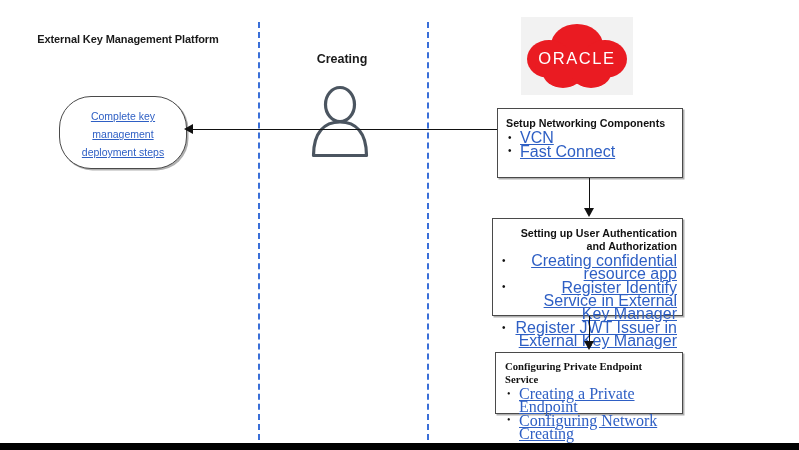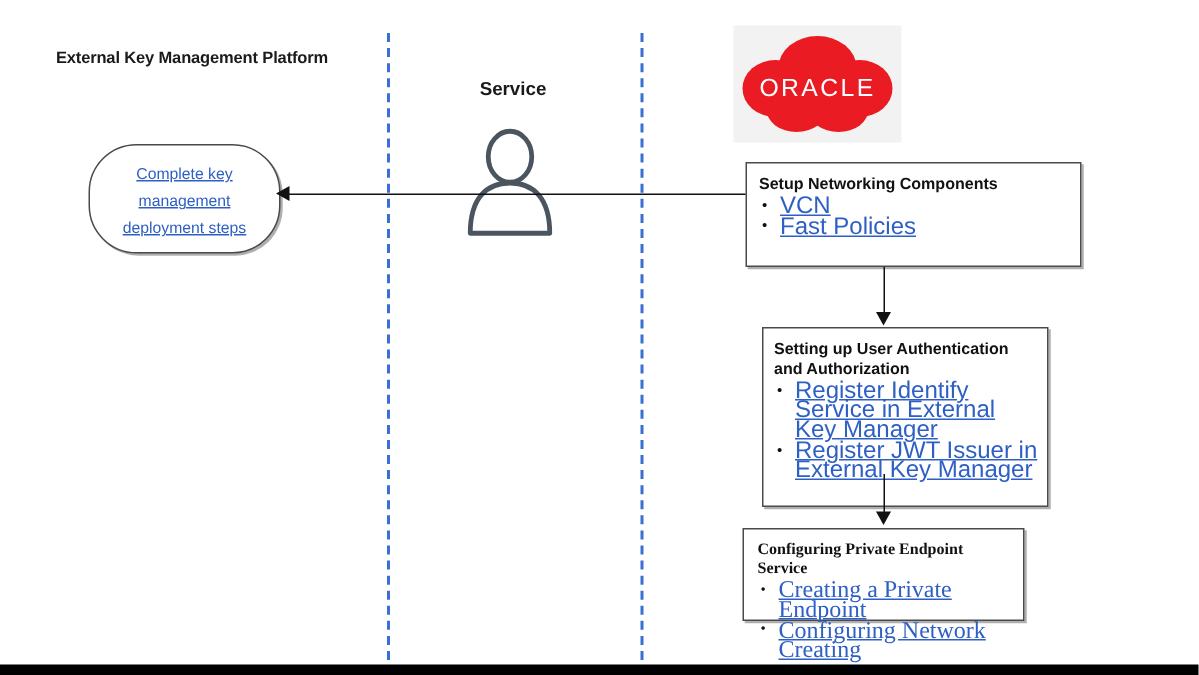--- a/index.html
+++ b/index.html
@@ -120,45 +120,46 @@
   }
   #box-complete-key .link {
     font-size: 10.5px;
     line-height: 14px;
   }
 
   
   #box-networking {
     left: 497px;
     top: 108px;
-    width: 224px;
+    width: 186px;
     height: 70px;
   }
   #box-networking .inner { padding: 8px 7px 0 8px; }
 
   #box-auth {
-    left: 508px;
+    left: 492px;
     top: 218px;
     width: 191px;
-    height: 120px;
+    height: 98px;
+    text-align: right;
   }
   #box-auth .inner { padding: 8px 5px 0 7px; }
 
   #box-endpoint {
     left: 495px;
     top: 352px;
     width: 188px;
     height: 62px;
   }
   #box-endpoint .inner { padding: 7px 7px 0 9px; font-family: Liberation Serif, serif; }
 
   
   #oracle-logo {
     position: absolute;
-    left: 489px;
+    left: 521px;
     top: 17px;
     width: 112px;
     height: 78px;
     background: #f2f2f2;
   }
 
   
   .h-line {
     position: absolute;
     height: 0;
@@ -206,21 +207,21 @@
 </head>
 <body>
 
 <div id="canvas">
 
   <div id="lane-divider-1" class="lane-divider"></div>
   <div id="lane-divider-2" class="lane-divider"></div>
 
   <div id="platform-title">External Key Management Platform</div>
 
-  <div id="customer-label">Service</div>
+  <div id="customer-label">Creating</div>
 
   <div id="customer-actor">
     <svg width="68" height="78" viewBox="0 0 68 78" xmlns="http://www.w3.org/2000/svg">
       <ellipse cx="34" cy="22.5" rx="14.5" ry="17" fill="#ffffff" stroke="#4b5560" stroke-width="3.2"></ellipse>
       <path d="M7.5 73.5 C7.5 50 18.5 40 34 40 C49.5 40 60.5 50 60.5 73.5 Z" fill="#ffffff" stroke="#4b5560" stroke-width="3.2" stroke-linejoin="round"></path>
     </svg>
   </div>
 
   <div id="oracle-logo">
     <svg width="112" height="78" viewBox="0 0 112 78" xmlns="http://www.w3.org/2000/svg">
@@ -243,31 +244,34 @@
   </div>
 
   <div id="box-networking" class="proc-box">
     <div class="inner">
       <div class="box-title">Setup Networking Components</div>
       <ul class="box-list">
         <li>
           <a class="link" href="#">VCN</a>
         </li>
         <li>
-          <a class="link" href="#">Fast Policies</a>
+          <a class="link" href="#">Fast Connect</a>
         </li>
       </ul>
     </div>
   </div>
 
   <div id="box-auth" class="proc-box">
     <div class="inner">
       <div class="box-title">Setting up User Authentication and Authorization</div>
       <ul class="box-list">
         <li>
+          <a class="link" href="#">Creating confidential resource app</a>
+        </li>
+        <li>
           <a class="link" href="#">Register Identify Service in External Key Manager</a>
         </li>
         <li>
           <a class="link" href="#">Register JWT Issuer in External Key Manager</a>
         </li>
       </ul>
     </div>
   </div>
 
   <div id="box-endpoint" class="proc-box">

